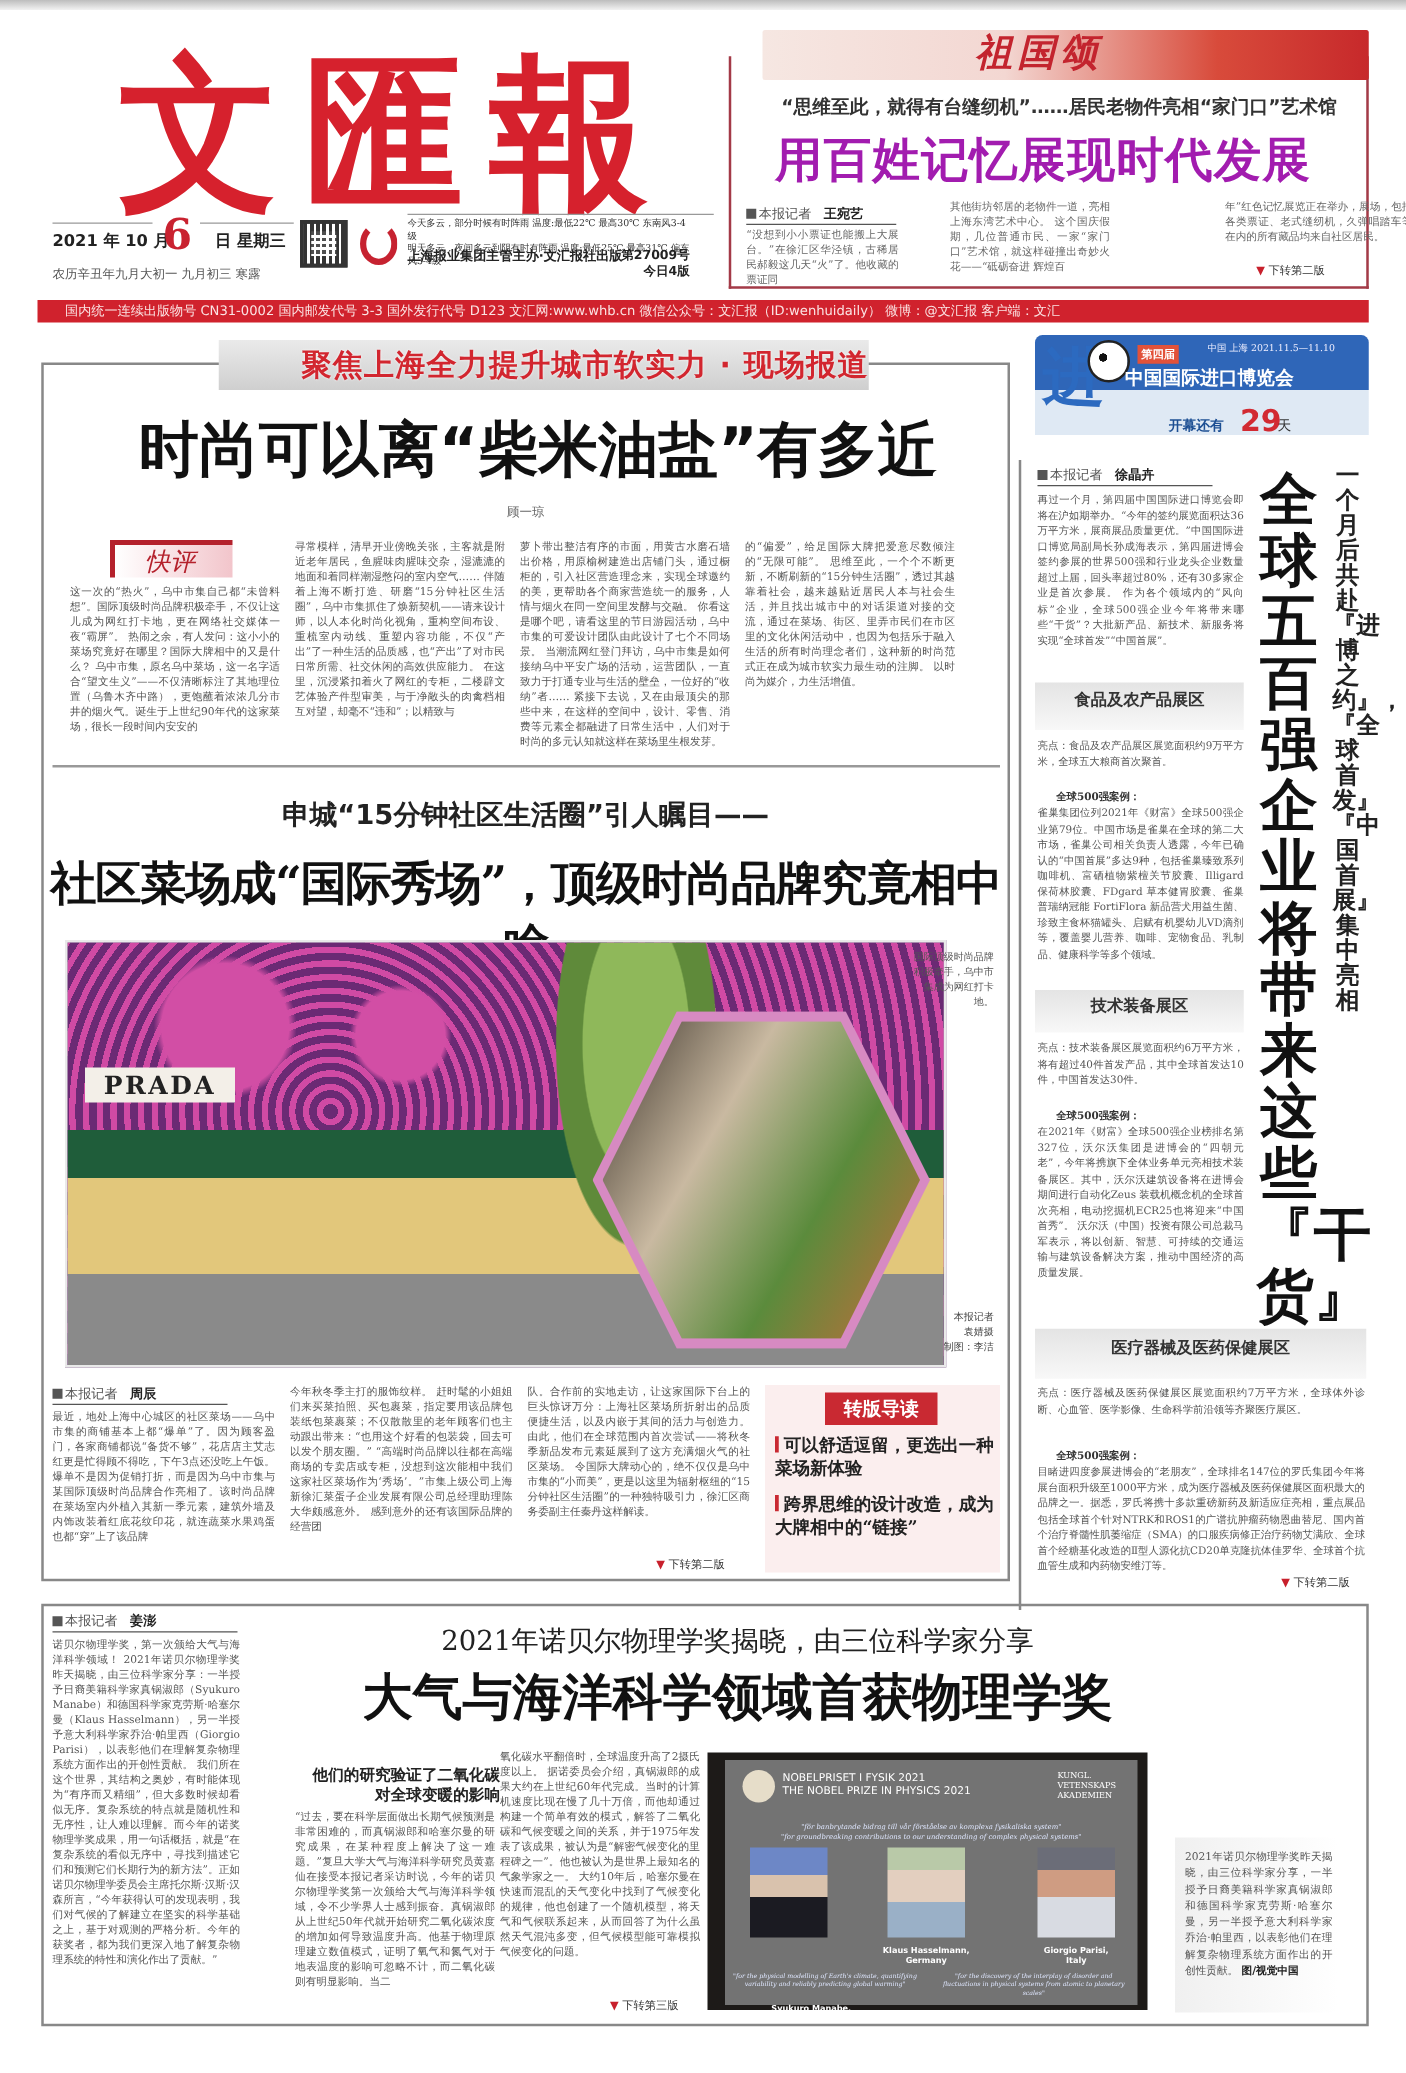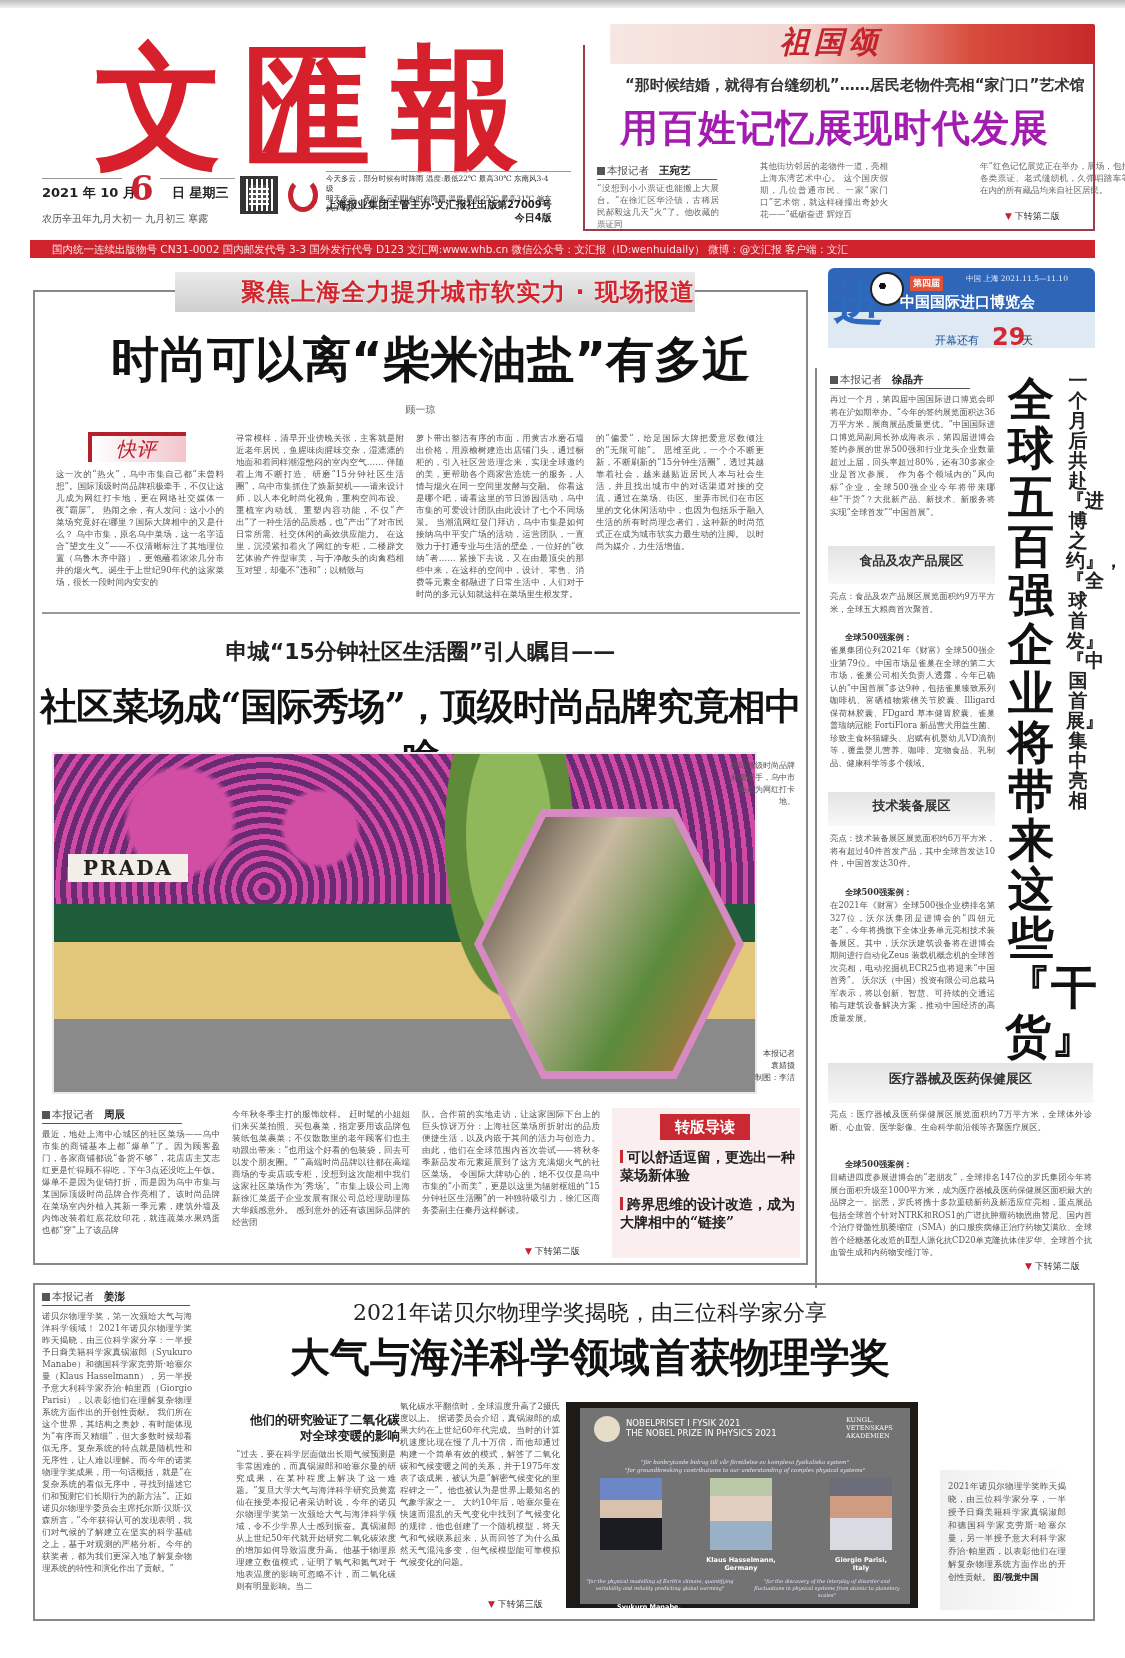--- a/index.html
+++ b/index.html
@@ -69,21 +69,21 @@
   .guide-item { font-size: 14px; font-weight: bold; color: #222; line-height: 18px; }
   .guide-item .bar { display:inline-block; width: 3px; height: 13px; background: #c92932; margin-right: 4px; vertical-align: -1px; }
 
   
   .ciie-banner { left: 828px; top: 268px; width: 267px; height: 80px; background: linear-gradient(#2f66b8 0 55%, #dfe9f4 55% 100%); border-radius: 6px 6px 0 0; overflow: hidden; }
   .ciie-big { left: 834px; top: 268px; font-size: 50px; font-weight: bold; color: #2c6ac0; font-family: "DejaVu Sans", sans-serif; }
   .ciie-panda { left: 870px; top: 272px; width: 34px; height: 34px; border-radius: 50%; background: radial-gradient(circle at 35% 40%, #111 0 12%, #fff 13% 100%); border: 2px solid #222; }
   .ciie-edition { left: 910px; top: 276px; background: #e2523a; color: #fff; font-size: 9px; padding: 1px 3px; font-weight: bold; }
   .ciie-date { left: 966px; top: 274px; font-size: 7.5px; color: #eef; line-height: 9px; }
   .ciie-name { left: 900px; top: 293px; font-size: 15px; font-weight: bold; color: #fff; font-family: "DejaVu Sans", sans-serif; }
-  .ciie-count-label { left: 935px; top: 333px; font-size: 11px; font-weight: normal; color: #1d4f93; font-family: "DejaVu Sans", sans-serif; }
+  .ciie-count-label { left: 935px; top: 333px; font-size: 11px; font-weight: bold; color: #1d4f93; font-family: "DejaVu Sans", sans-serif; }
   .ciie-count { left: 992px; top: 323px; font-size: 24px; font-weight: bold; color: #d22a32; font-family: "DejaVu Sans", sans-serif; }
   .ciie-unit { left: 1022px; top: 333px; font-size: 11px; color: #333; }
 
   .vert-big { left: 1005px; top: 375px; width: 52px; font-size: 46px; line-height: 49px; font-weight: bold; color: #111; text-align: center; word-break: break-all; }
   .vert-small { left: 1066px; top: 370px; width: 24px; font-size: 19px; line-height: 20px; font-weight: bold; color: #222; text-align: center; word-break: break-all; font-family: "DejaVu Sans", sans-serif; }
 
   .rc-side-rule { left: 815px; top: 368px; width: 2px; height: 920px; background: #888; }
   .zone-box { position: absolute; background: linear-gradient(#e4e4e4,#f8f8f8); text-align: center; font-size: 13px; font-weight: bold; color: #333; font-family: "DejaVu Sans", sans-serif; }
   .rc-text { font-size: 8.3px; line-height: 12.5px; color: #555; text-align: justify; }
   .rc-text b { color: #333; }
@@ -126,21 +126,21 @@
 </div>
 <div class="abs publisher">上海报业集团主管主办·文汇报社出版</div>
 <div class="abs issue">
   <div>第27009号</div>
   <div>今日4版</div>
 </div>
 
 <div class="abs tr-box"></div>
 <div class="abs tr-banner"></div>
 <div class="abs tr-banner-text">祖国颂</div>
-<div class="abs tr-sub">“那时候结婚，就得有台缝纫机”……居民老物件亮相“家门口”艺术馆</div>
+<div class="abs tr-sub">“思维至此，就得有台缝纫机”……居民老物件亮相“家门口”艺术馆</div>
 <div class="abs tr-head">用百姓记忆展现时代发展</div>
 <div class="abs byline" style="left:597px;top:164px;width:120px;"><span>本报记者</span><b>王宛艺</b></div>
 <div class="abs body-text" style="left:597px;top:182px;width:122px;">“没想到小小票证也能搬上大展台。”在徐汇区华泾镇，古稀居民郝毅这几天“火”了。他收藏的票证同</div>
 <div class="abs body-text" style="left:760px;top:160px;width:128px;">其他街坊邻居的老物件一道，亮相上海东湾艺术中心。  这个国庆假期，几位普通市民、一家“家门口”艺术馆，就这样碰撞出奇妙火花——“砥砺奋进 辉煌百</div>
 <div class="abs body-text" style="left:980px;top:160px;width:150px;">年”红色记忆展览正在举办，展场，包括各类票证、老式缝纫机，久弹唱踏车等在内的所有藏品均来自社区居民。</div>
 <div class="abs cont" style="left:1005px;top:210px;">下转第二版</div>
 
 <div class="abs redbar">国内统一连续出版物号 CN31-0002   国内邮发代号 3-3   国外发行代号 D123   文汇网:www.whb.cn   微信公众号：文汇报（ID:wenhuidaily）  微博：@文汇报  客户端：文汇</div>
 
 <div class="abs feat-box"></div>

